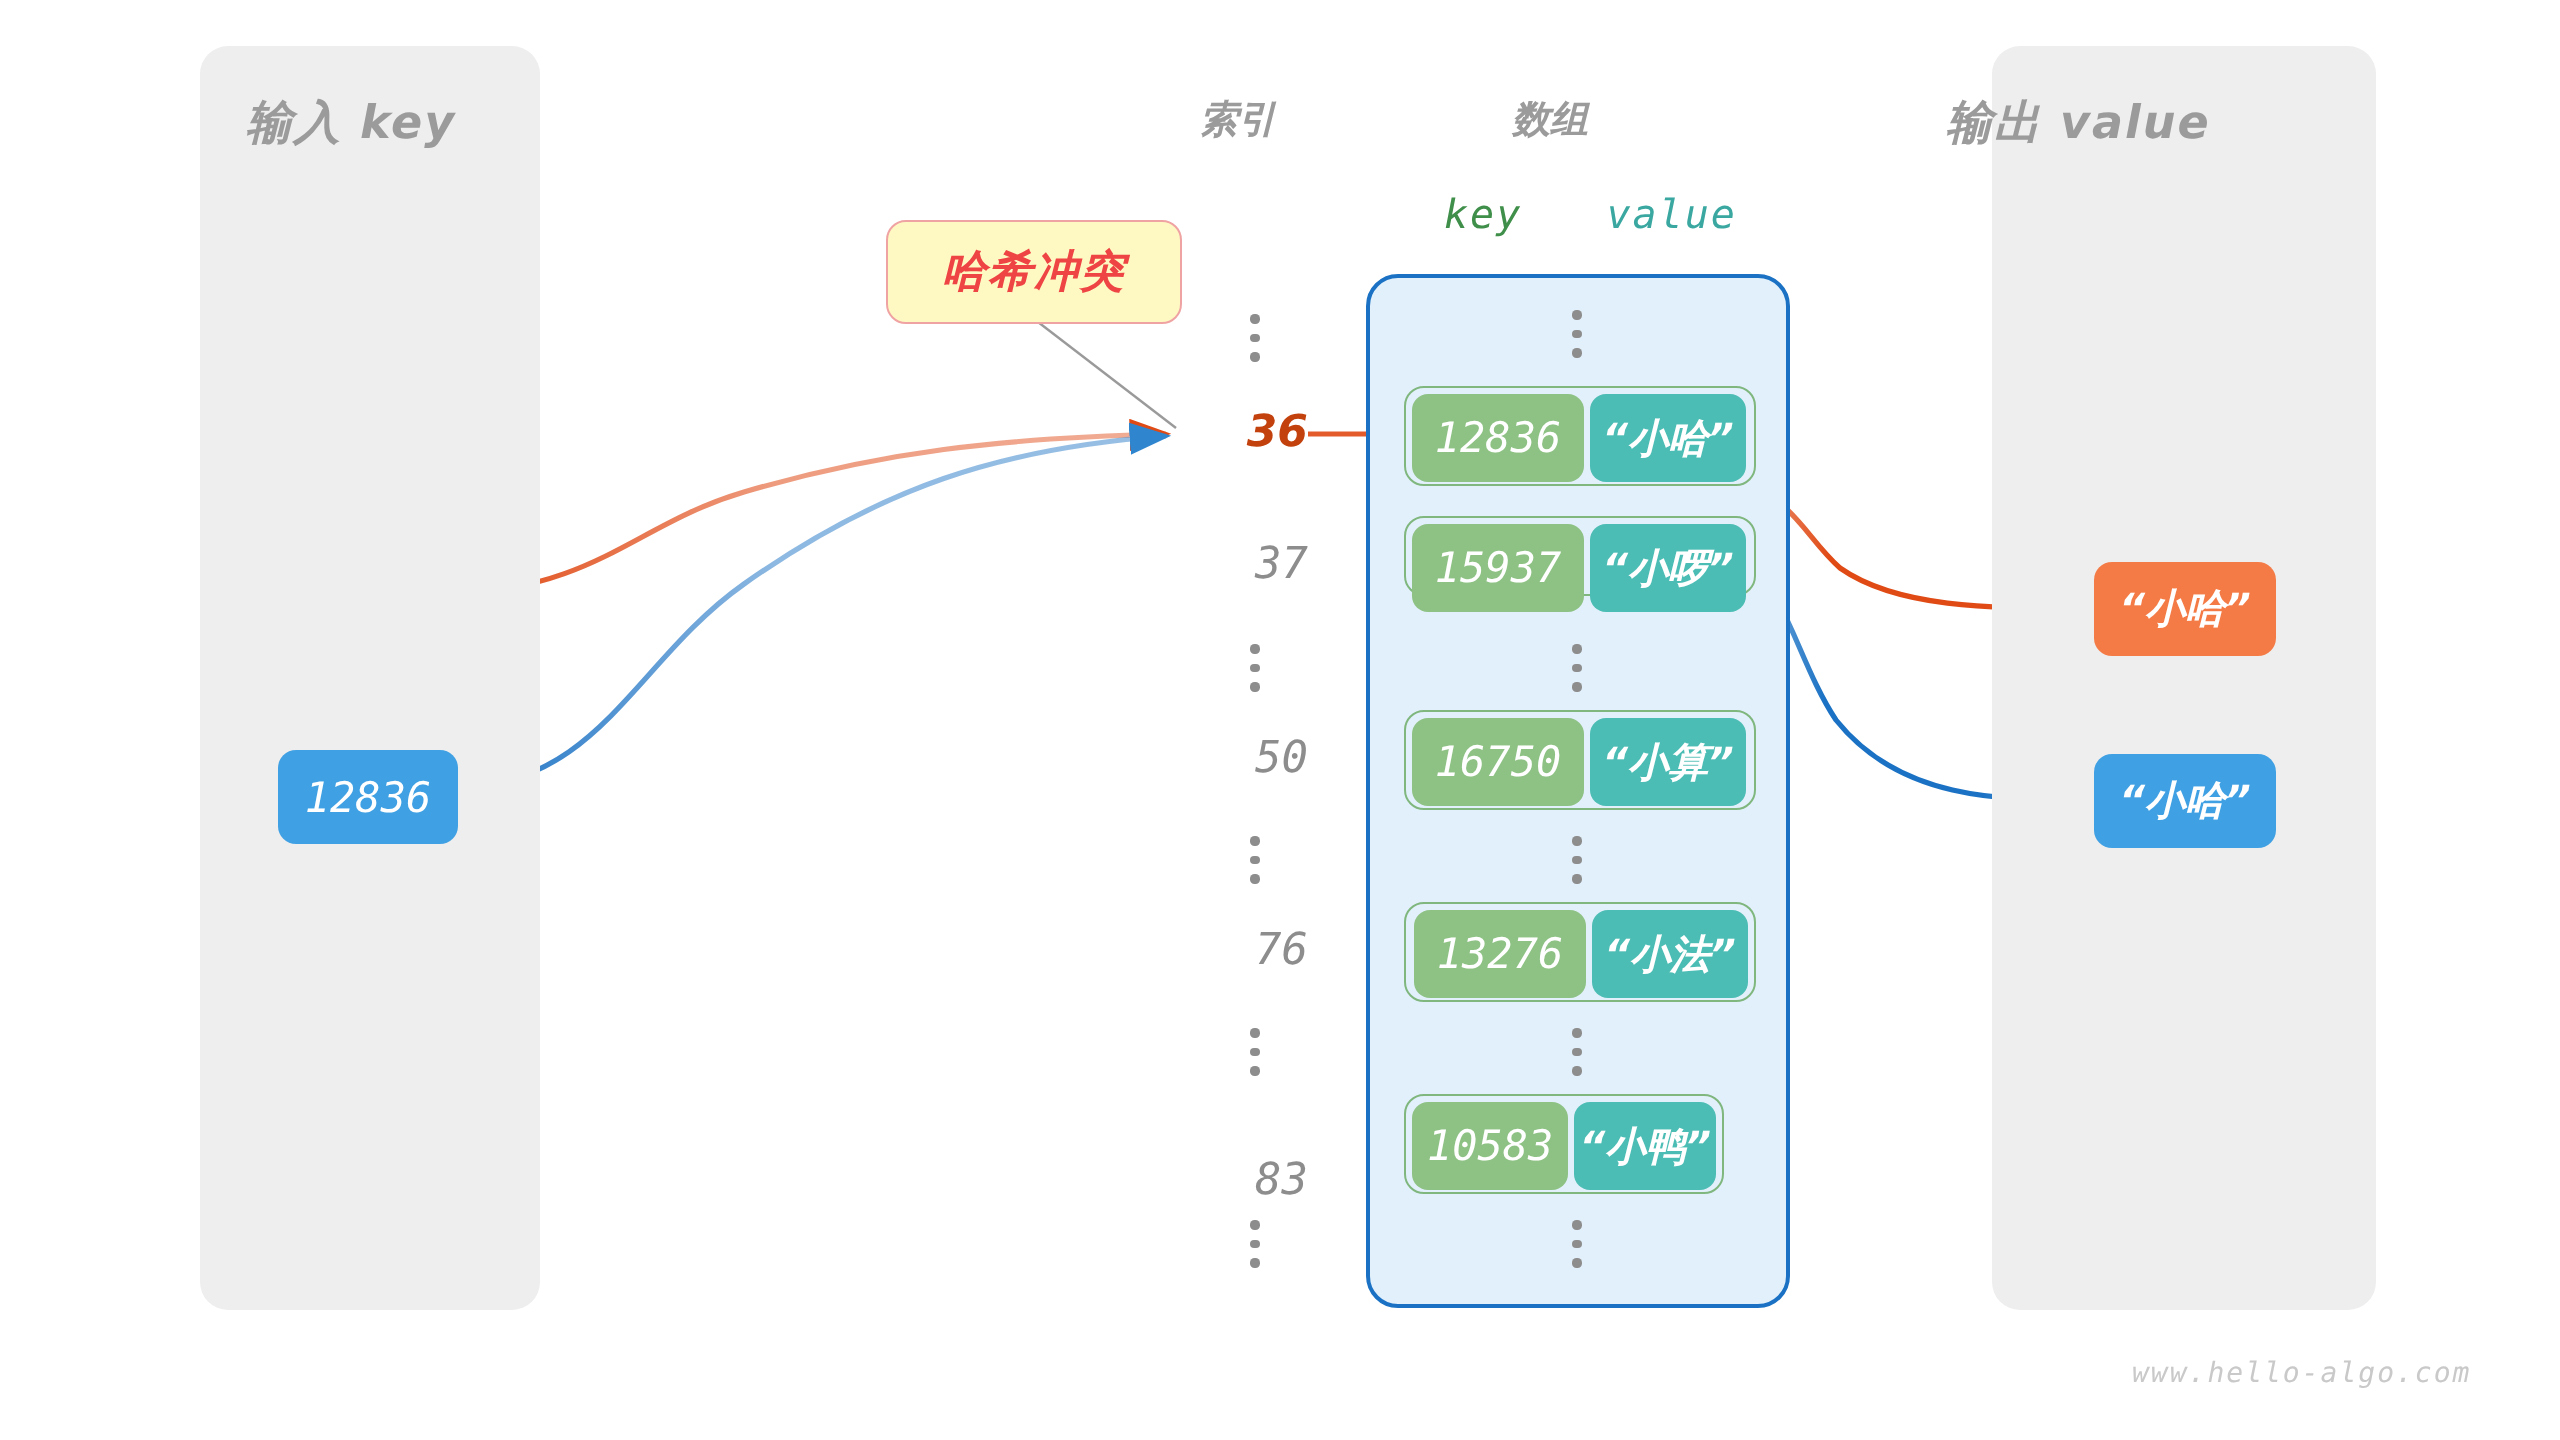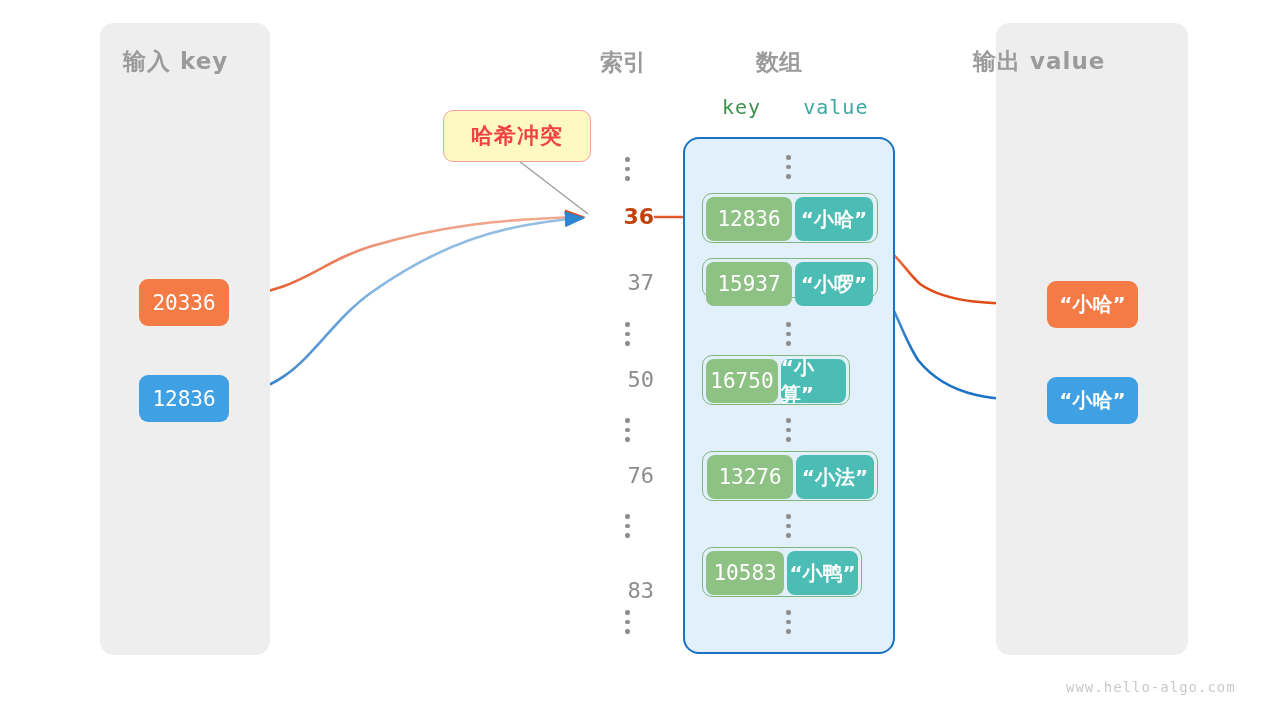--- a/index.html
+++ b/index.html
@@ -7,20 +7,21 @@
     padding: 0;
     background: #ffffff;
   }
   #stage {
     position: relative;
     width: 1280px;
     height: 720px;
     background: #ffffff;
     font-family: "DejaVu Sans", "Liberation Sans", sans-serif;
     overflow: hidden;
+    font-style: italic;
   }
   svg.layer {
     position: absolute;
     left: 0;
     top: 0;
     width: 1280px;
     height: 720px;
     pointer-events: none;
   }
   svg.layer.under { z-index: 1; }
@@ -41,21 +42,21 @@
     letter-spacing: 1px;
     white-space: nowrap;
     z-index: 6;
   }
 
   
   .col-head {
     position: absolute;
     color: #9b9b9b;
     font-weight: bold;
-    font-size: 23px;
+    font-size: 19px;
     white-space: nowrap;
     z-index: 6;
   }
   .kv-head {
     position: absolute;
     font-family: "DejaVu Sans Mono", "Liberation Mono", monospace;
     font-size: 20px;
     white-space: nowrap;
     z-index: 6;
     letter-spacing: 1px;
@@ -281,21 +282,21 @@
   <div id="array-box" style="left:683px; top:137px; width:212px; height:517px;"></div>
 
   <div class="bucket" style="left:702px; top:193px; width:176px; height:50px;">
     <div class="cell cell-key">12836</div>
     <div class="cell cell-val">“小哈”</div>
   </div>
   <div class="bucket" style="left:702px; top:258px; width:176px; height:40px;">
     <div class="cell cell-key">15937</div>
     <div class="cell cell-val">“小啰”</div>
   </div>
-  <div class="bucket" style="left:702px; top:355px; width:148px; height:50px;">
+  <div class="bucket" style="left:702px; top:355px; width:176px; height:50px;">
     <div class="cell cell-key">16750</div>
     <div class="cell cell-val">“小算”</div>
   </div>
   <div class="bucket" style="left:702px; top:451px; width:176px; height:50px;justify-content:flex-end;">
     <div class="cell cell-key">13276</div>
     <div class="cell cell-val">“小法”</div>
   </div>
   <div class="bucket" style="left:702px; top:547px; width:160px; height:50px;">
     <div class="cell cell-key">10583</div>
     <div class="cell cell-val">“小鸭”</div>
@@ -352,21 +353,20 @@
     <i></i>
       <i></i>
       <i></i>
     </div>
   <div class="vdots" style="left:786px; top:610px;">
     <i></i>
       <i></i>
       <i></i>
     </div>
 
-  <div class="chip orange num" style="left:139px; top:279px; width:90px; height:47px;">20336</div>
   <div class="chip blue num" style="left:139px; top:375px; width:90px; height:47px;">12836</div>
 
   <div class="chip orange txt" style="left:1047px; top:281px; width:91px; height:47px;">“小哈”</div>
   <div class="chip blue txt" style="left:1047px; top:377px; width:91px; height:47px;">“小哈”</div>
 
   <div id="collision-label" style="left:443px; top:110px; width:146px; height:50px;">哈希冲突</div>
 
   <svg class="layer over" viewBox="0 0 1280 720">
     <line x1="519" y1="161" x2="588" y2="214" stroke="#9a9a9a" stroke-width="1.2"></line>
   </svg>

